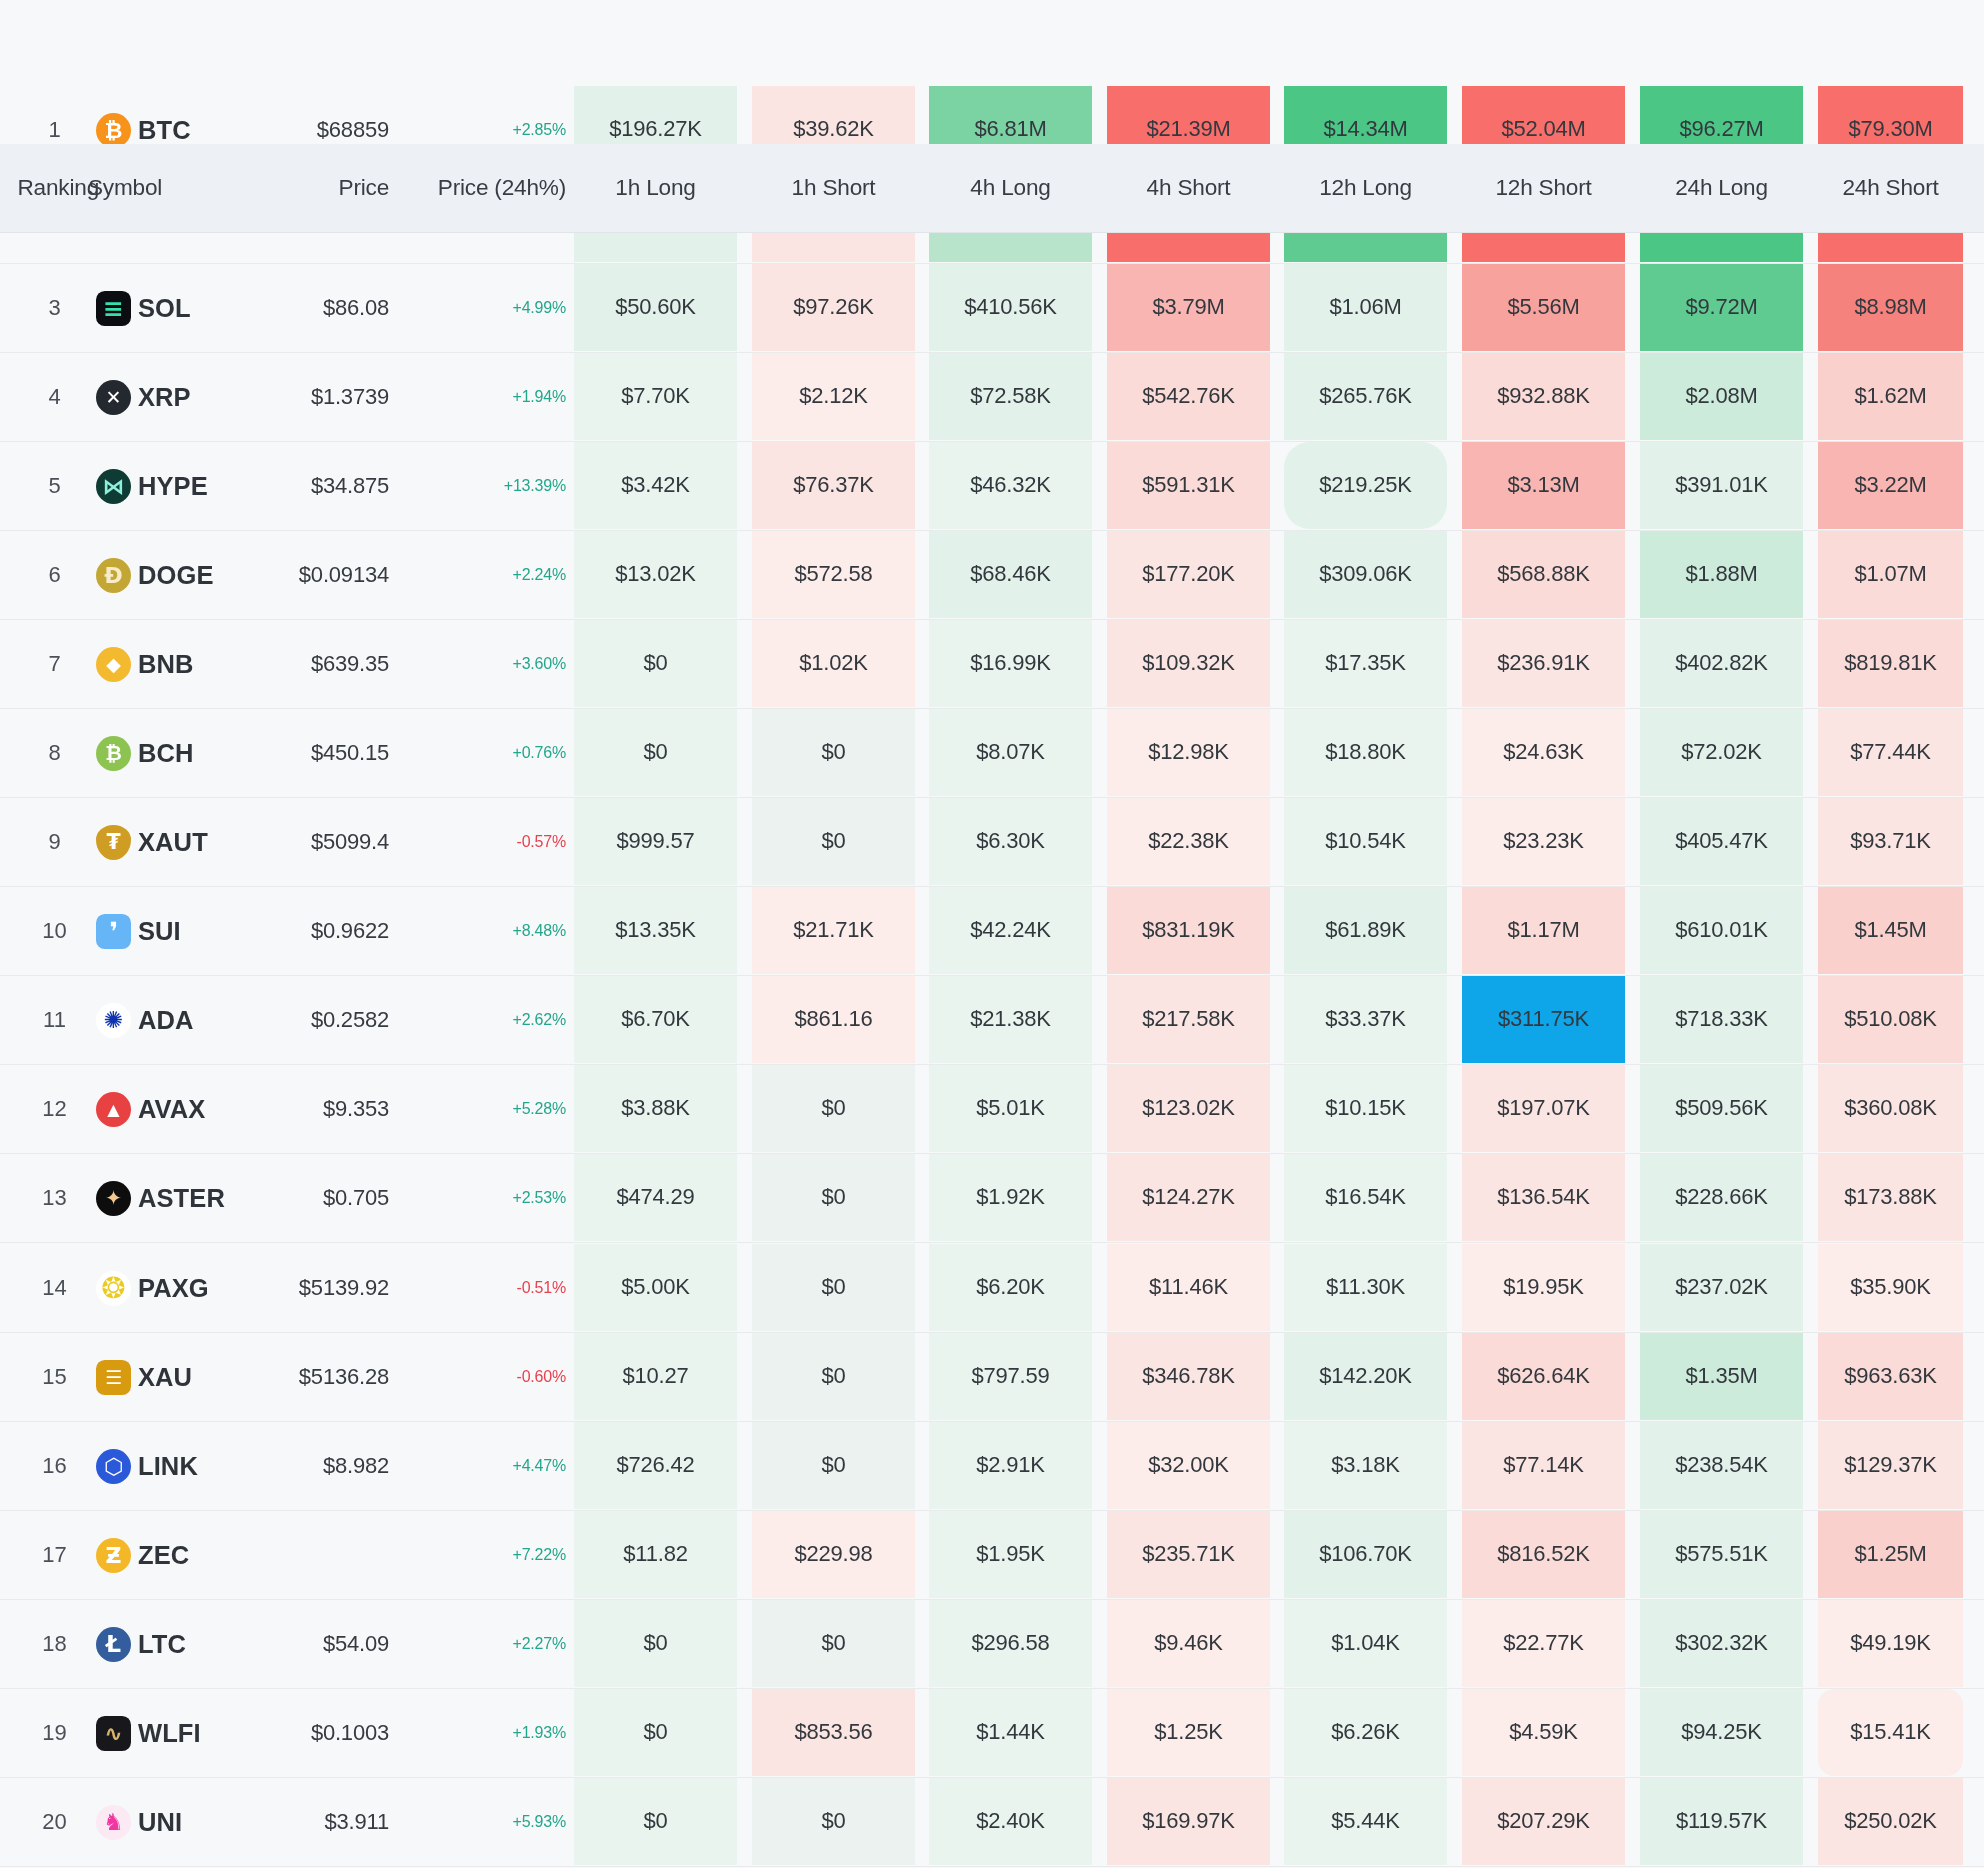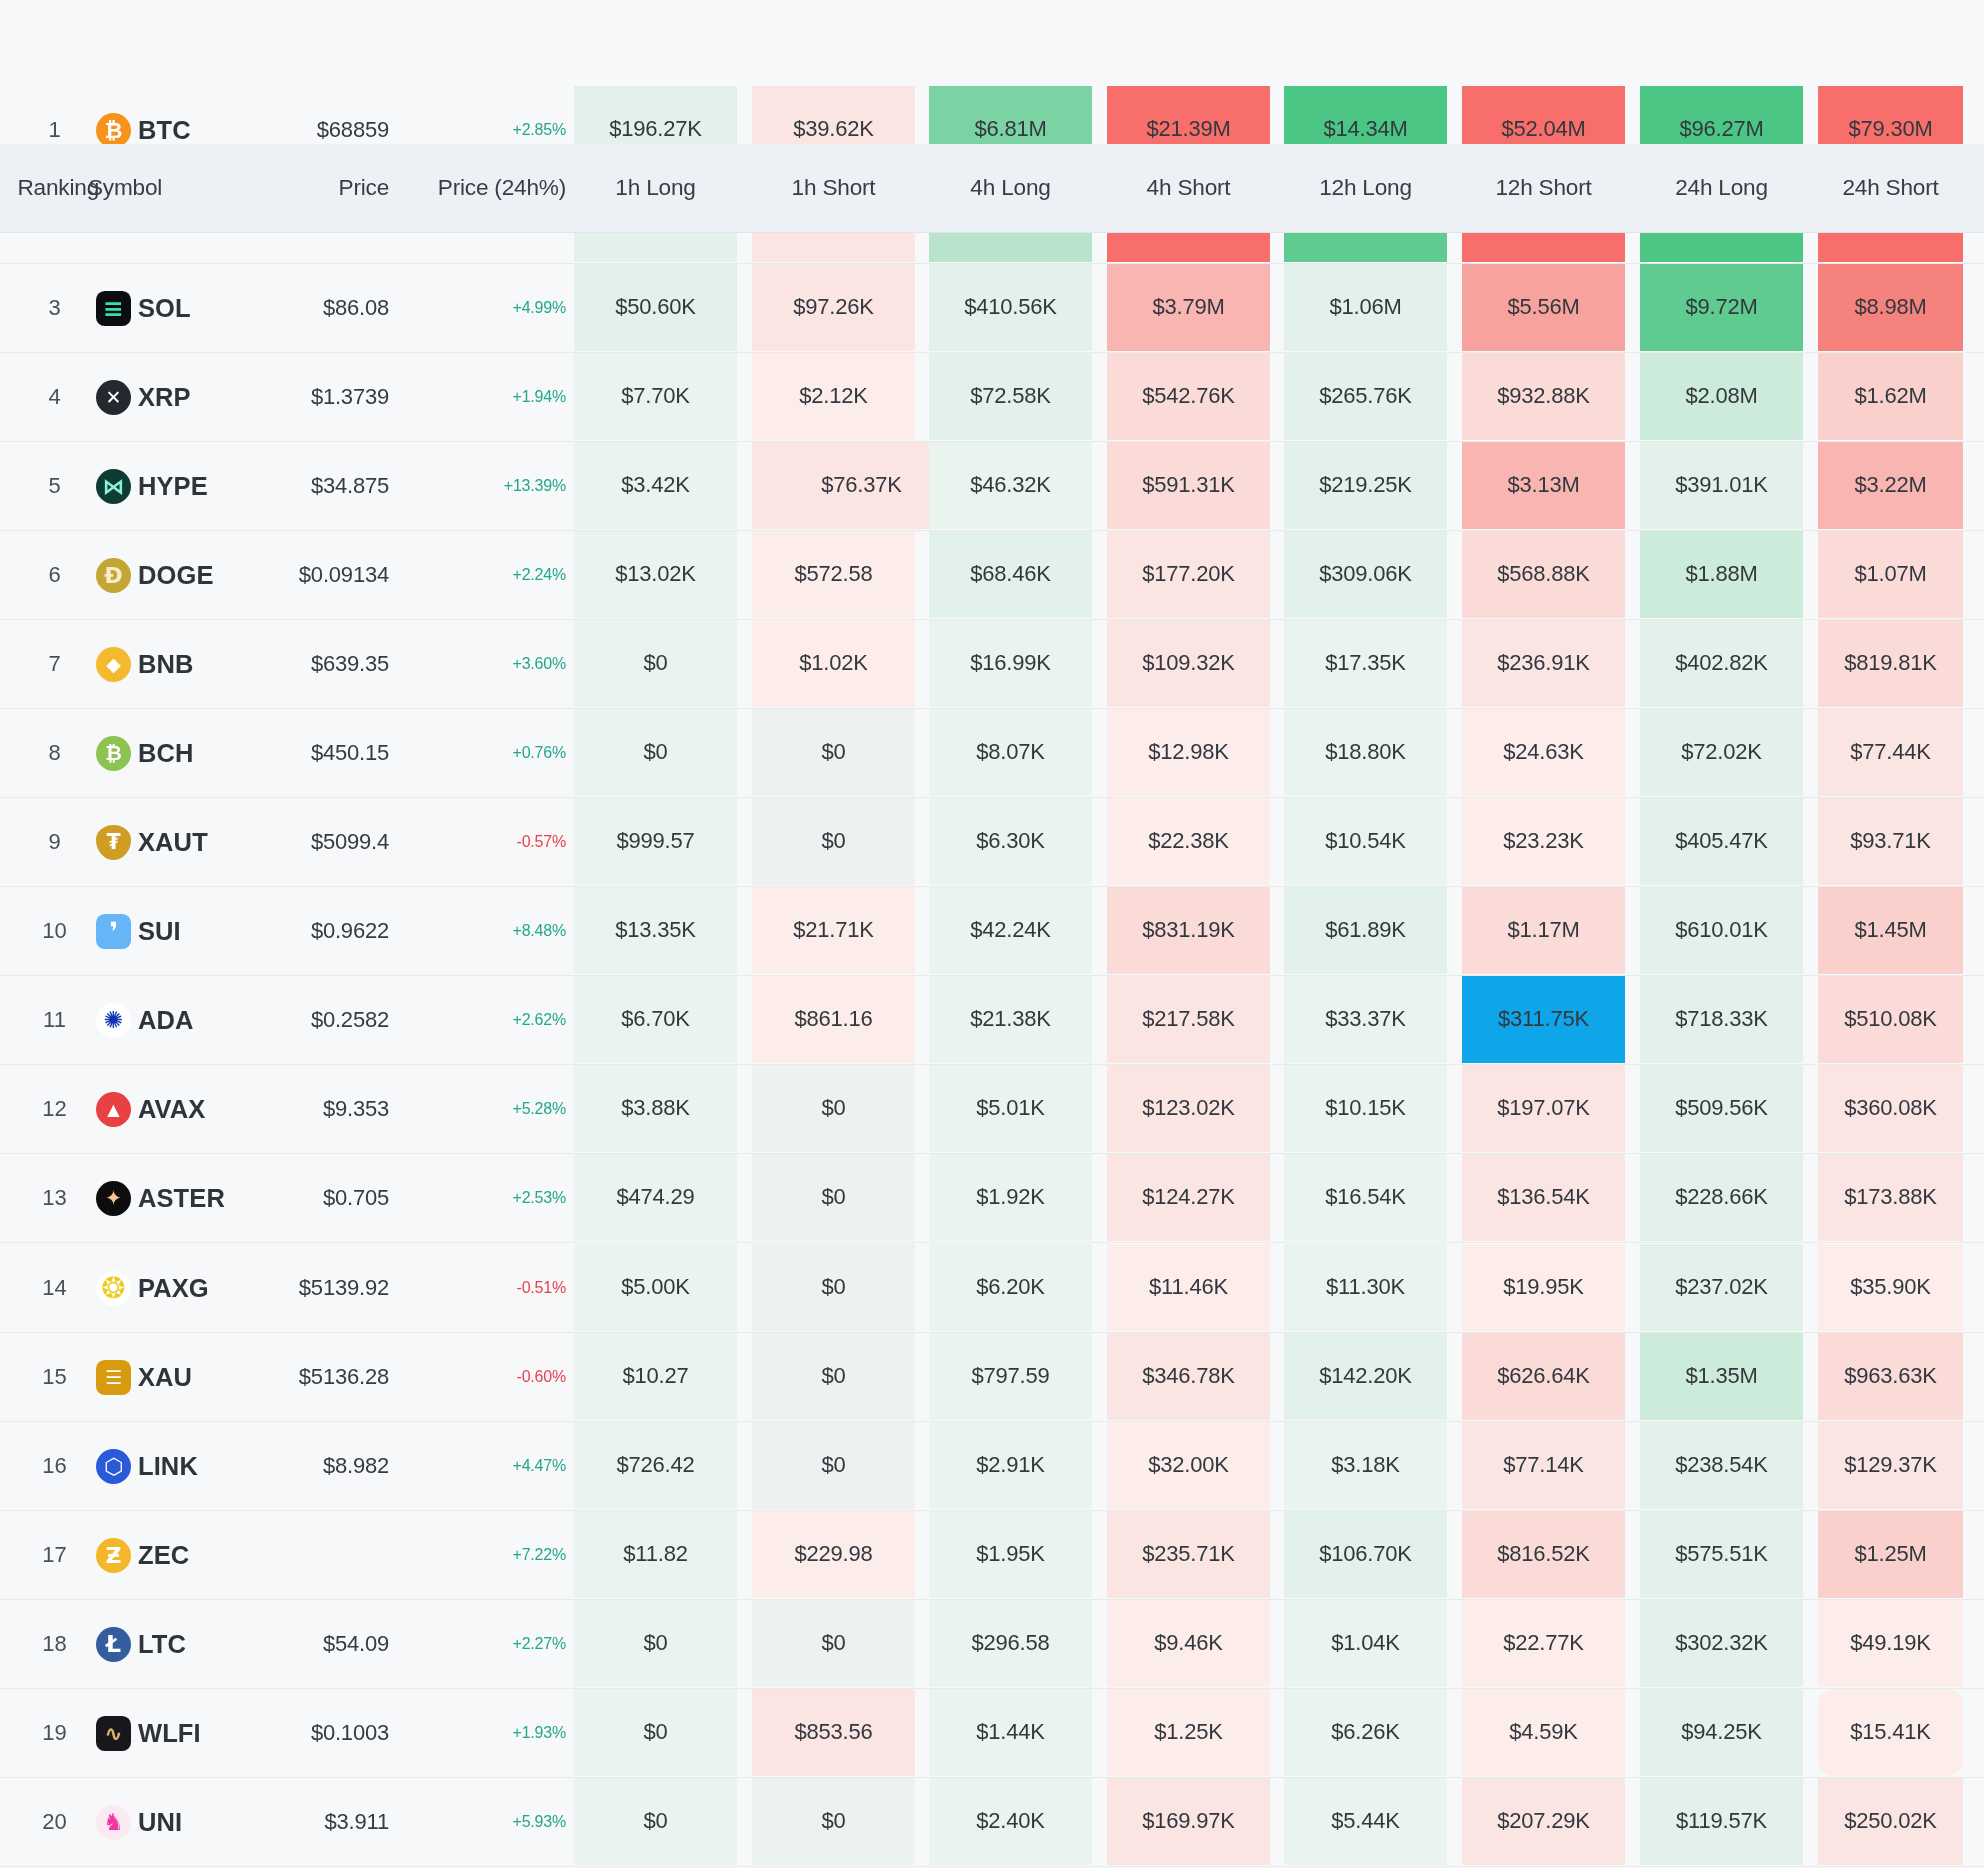--- a/index.html
+++ b/index.html
@@ -120,24 +120,24 @@
         <div class="cell c6" style="background: rgb(205, 235, 218);">$2.08M</div>
         <div class="cell c7" style="background: rgb(249, 208, 204);">$1.62M</div>
       </div>
       <div class="row" style="top: 442px;">
       <span class="rank">5</span>
       <span class="icon circle" style="background: rgb(14, 59, 51); color: rgb(142, 240, 218); font-size: 22px;">⋈</span>
       <span class="sym">HYPE</span>
       <span class="price">$34.875</span>
       <span class="chg up">+13.39%</span>
     <div class="cell c0" style="background: rgb(234, 244, 238);">$3.42K</div>
-        <div class="cell c1" style="background: rgb(251, 229, 226); padding-left: 28px;">$76.37K</div>
+        <div class="cell c1" style="background: rgb(251, 229, 226);">$76.37K</div>
         <div class="cell c2" style="background: rgb(234, 244, 238);">$46.32K</div>
         <div class="cell c3" style="background: rgb(250, 219, 215);">$591.31K</div>
-        <div class="cell c4" style="background: rgb(226, 241, 233);">$219.25K</div>
+        <div class="cell c4" style="background: rgb(226, 241, 233); border-radius: 26px;">$219.25K</div>
         <div class="cell c5" style="background: rgb(248, 181, 177);">$3.13M</div>
         <div class="cell c6" style="background: rgb(226, 241, 233);">$391.01K</div>
         <div class="cell c7" style="background: rgb(248, 181, 177);">$3.22M</div>
       </div>
       <div class="row" style="top: 531px;">
       <span class="rank">6</span>
       <span class="icon circle" style="background: rgb(195, 166, 52); color: rgb(247, 236, 201); font-size: 22px;">Ð</span>
       <span class="sym">DOGE</span>
       <span class="price">$0.09134</span>
       <span class="chg up">+2.24%</span>

